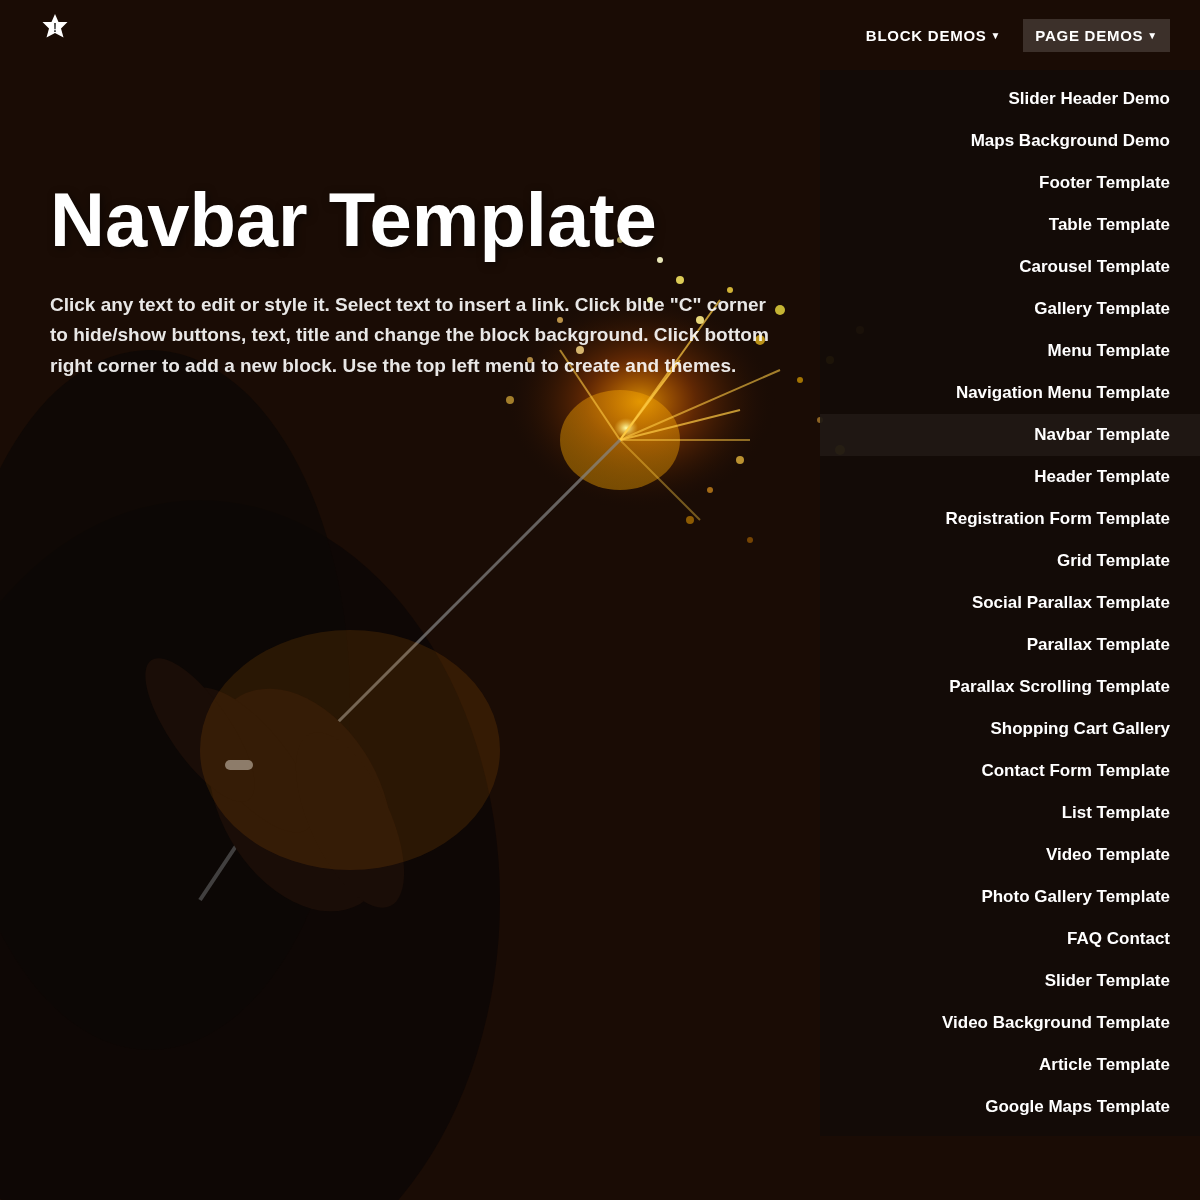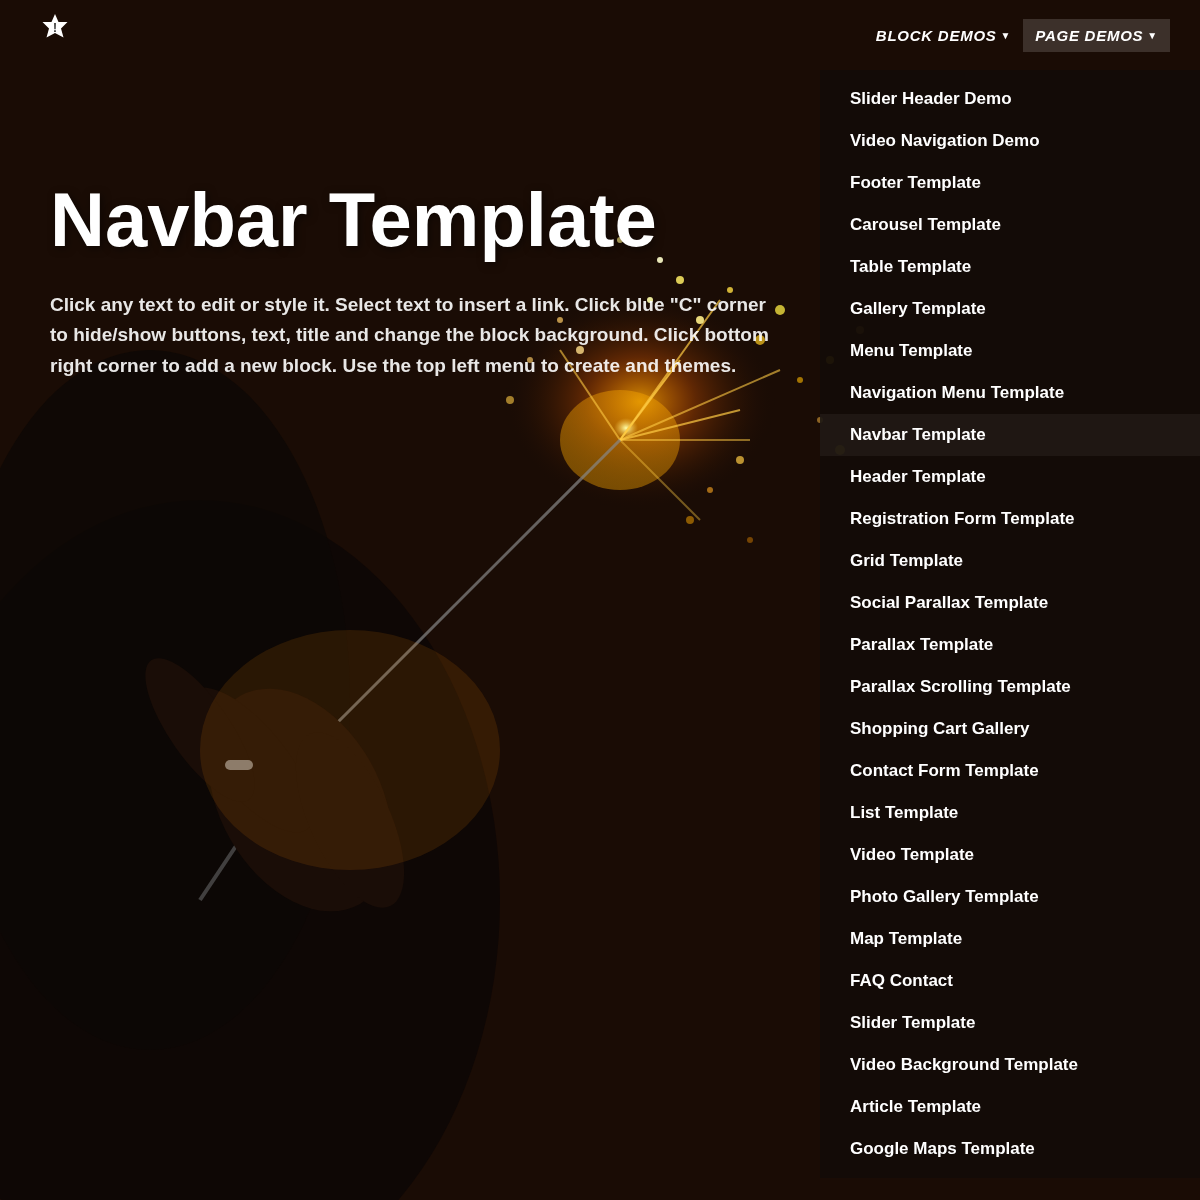--- a/index.html
+++ b/index.html
@@ -51,21 +51,21 @@
       width: 50px;
       height: 50px;
       display: flex;
       align-items: center;
       justify-content: center;
     }
 
     .navbar-nav {
       display: flex;
       align-items: flex-end;
-      font-style: italic;
+      gap: 10px;
     }
 
     .nav-item {
       color: white;
       font-size: 15px;
       font-weight: 600;
       letter-spacing: 0.05em;
       cursor: pointer;
       display: flex;
       align-items: center;
@@ -113,20 +113,21 @@
     .dropdown-menu {
       position: absolute;
       top: 70px;
       right: 0;
       width: 380px;
       background: rgba(18, 12, 8, 0.92);
       z-index: 20;
       padding: 8px 0;
       overflow-y: auto;
       max-height: 1130px;
+      text-align: right;
     }
 
     .dropdown-item {
       padding: 11px 30px;
       color: white;
       font-size: 17px;
       font-weight: 700;
       cursor: pointer;
       display: block;
       text-decoration: none;
@@ -238,38 +239,37 @@
   </div>
 </nav>
 
 <div class="hero-content">
   <h1 class="hero-title">Navbar Template</h1>
   <p class="hero-subtitle">Click any text to edit or style it. Select text to insert a link. Click blue "C" corner to hide/show buttons, text, title and change the block background. Click bottom right corner to add a new block. Use the top left menu to create and themes.</p>
 </div>
 
 <div class="dropdown-menu">
 <a class="dropdown-item" href="#">Slider Header Demo</a>
-    <a class="dropdown-item" href="#">Video Navigation Demo</a>
+    <a class="dropdown-item" href="#">Maps Background Demo</a>
     <a class="dropdown-item" href="#">Footer Template</a>
+    <a class="dropdown-item" href="#">Table Template</a>
     <a class="dropdown-item" href="#">Carousel Template</a>
-    <a class="dropdown-item" href="#">Table Template</a>
     <a class="dropdown-item" href="#">Gallery Template</a>
     <a class="dropdown-item" href="#">Menu Template</a>
     <a class="dropdown-item" href="#">Navigation Menu Template</a>
     <a class="dropdown-item highlighted" href="#">Navbar Template</a>
     <a class="dropdown-item" href="#">Header Template</a>
     <a class="dropdown-item" href="#">Registration Form Template</a>
     <a class="dropdown-item" href="#">Grid Template</a>
     <a class="dropdown-item" href="#">Social Parallax Template</a>
     <a class="dropdown-item" href="#">Parallax Template</a>
     <a class="dropdown-item" href="#">Parallax Scrolling Template</a>
     <a class="dropdown-item" href="#">Shopping Cart Gallery</a>
     <a class="dropdown-item" href="#">Contact Form Template</a>
     <a class="dropdown-item" href="#">List Template</a>
     <a class="dropdown-item" href="#">Video Template</a>
     <a class="dropdown-item" href="#">Photo Gallery Template</a>
-    <a class="dropdown-item" href="#">Map Template</a>
     <a class="dropdown-item" href="#">FAQ Contact</a>
     <a class="dropdown-item" href="#">Slider Template</a>
     <a class="dropdown-item" href="#">Video Background Template</a>
     <a class="dropdown-item" href="#">Article Template</a>
     <a class="dropdown-item" href="#">Google Maps Template</a>
   </div>
 
 </body></html>

